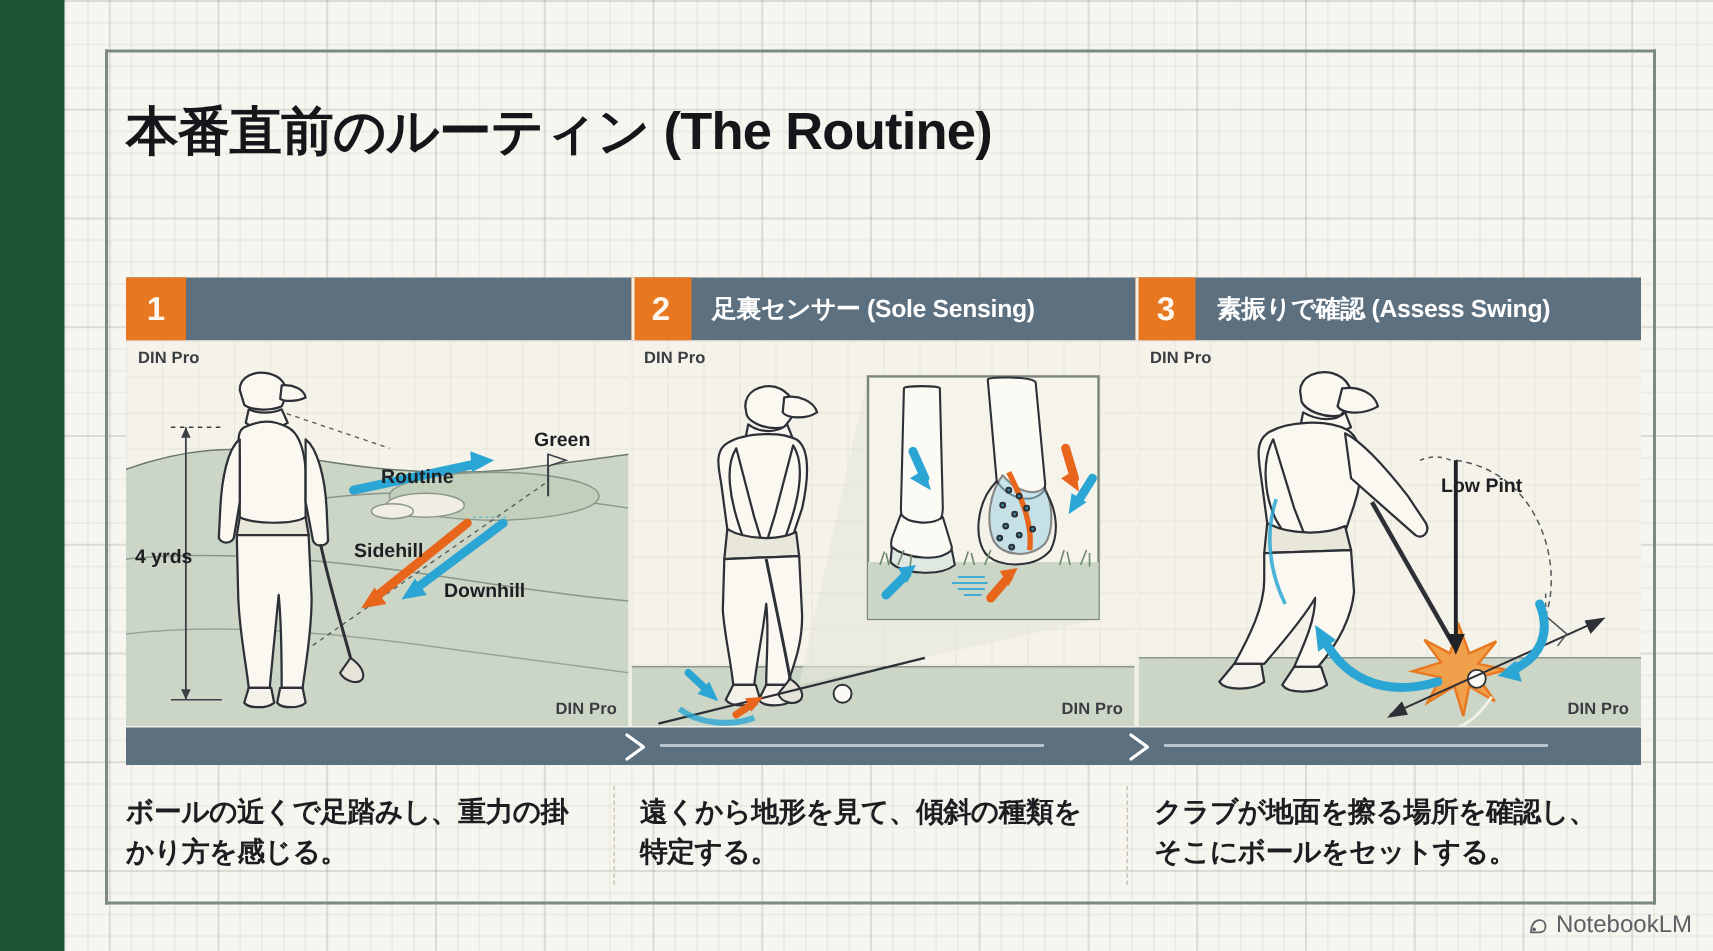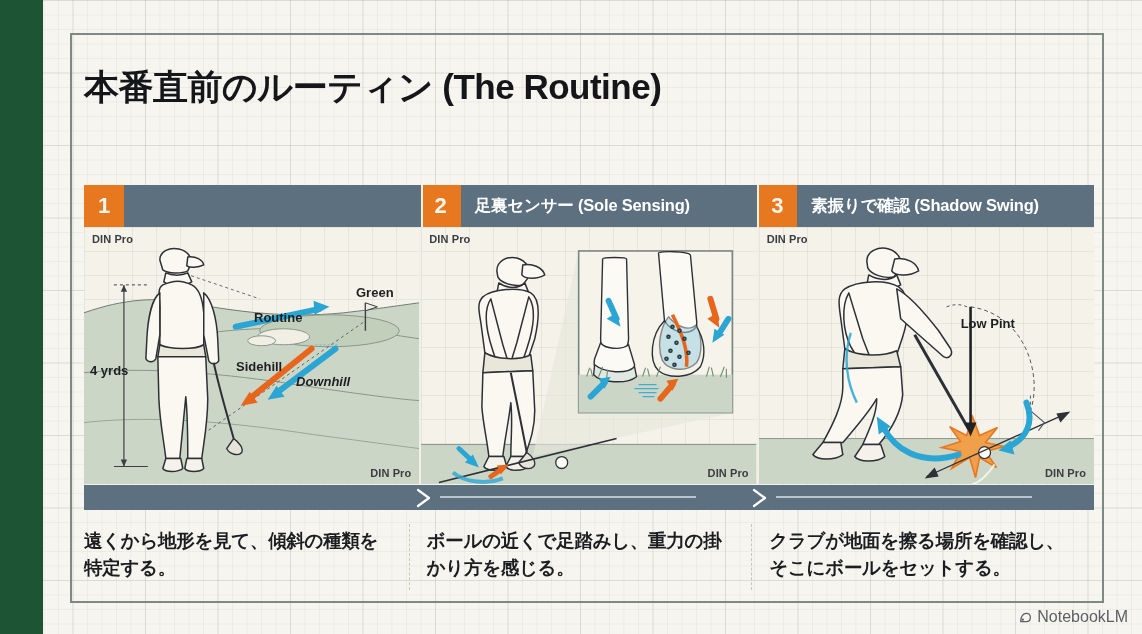--- a/index.html
+++ b/index.html
@@ -141,21 +141,21 @@
     <div id="headers">
       <div class="hdr">
         <div class="hdr-num">1</div>
       </div>
       <div class="hdr">
         <div class="hdr-num">2</div>
         <div class="hdr-label">足裏センサー (Sole Sensing)</div>
       </div>
       <div class="hdr">
         <div class="hdr-num">3</div>
-        <div class="hdr-label">素振りで確認 (Shadow Swing)</div>
+        <div class="hdr-label">素振りで確認 (Assess Swing)</div>
       </div>
     </div>
 
     <div id="panels">
 
       <div class="panel">
         <div class="gridbg"></div>
         <svg class="art" viewBox="0 0 336 258" preserveAspectRatio="none">
 
           <path d="M0,86 C40,72 72,70 104,76 C150,84 200,92 260,86 C295,82 320,78 336,76 L336,258 L0,258 Z" fill="#ccd6c6" stroke="none"></path>
@@ -207,21 +207,21 @@
           <g>
             <path d="M252,122 L192,167" stroke="#2ba6d4" stroke-width="6" fill="none" stroke-linecap="round"></path>
             <path d="M184,173 L201,170 L193,159 Z" fill="#2ba6d4"></path>
           </g>
           <path d="M232,118 L256,118" stroke="#2ba6d4" stroke-width="1" stroke-dasharray="2,2" opacity=".5"></path>
         </svg>
 
         <div class="lbl" style="left:170px; top:83px;">Routine</div>
         <div class="lbl" style="left:272px; top:58px;">Green</div>
         <div class="lbl" style="left:152px; top:132px;">Sidehill</div>
-        <div class="lbl" style="left:212px; top:147px;font-style:italic;">Downhill</div>
+        <div class="lbl" style="left:212px; top:159px;">Downhill</div>
         <div class="lbl" style="left:6px;  top:136px;">4 yrds</div>
 
         <div class="din tl">DIN Pro</div>
         <div class="din br">DIN Pro</div>
       </div>
 
       <div class="panel">
         <div class="gridbg"></div>
         <svg class="art" viewBox="0 0 336 258" preserveAspectRatio="none">
           <rect x="0" y="218" width="336" height="40" fill="#ccd6c6"></rect>
@@ -375,22 +375,22 @@
       </div>
       <div class="chev" style="left:666px;">
         <svg width="20" height="22" viewBox="0 0 20 22">
             <path d="M4,3 L15,11 L4,19" fill="none" stroke="#ffffff" stroke-width="2.2" stroke-linecap="round" stroke-linejoin="round"></path>
           </svg>
       </div>
     </div>
   </div>
 
   <div id="captions">
+    <div class="cap">ボールの近くで足踏みし、重力の掛かり方を感じる。</div>
     <div class="cap">遠くから地形を見て、傾斜の種類を特定する。</div>
-    <div class="cap">ボールの近くで足踏みし、重力の掛かり方を感じる。</div>
     <div class="cap">クラブが地面を擦る場所を確認し、そこにボールをセットする。</div>
   </div>
 
   <div id="watermark">
     <span>
       <svg width="13" height="13" viewBox="0 0 16 16">
         <path d="M2,13 C2,7 5,3 9,3 C12,3 14,5 14,8 C14,11 12,13 9,13 Z" fill="none" stroke="#5c5f63" stroke-width="1.5" stroke-linejoin="round"></path>
         <circle cx="4.6" cy="10.6" r="1.5" fill="#5c5f63"></circle>
       </svg>
     </span>

